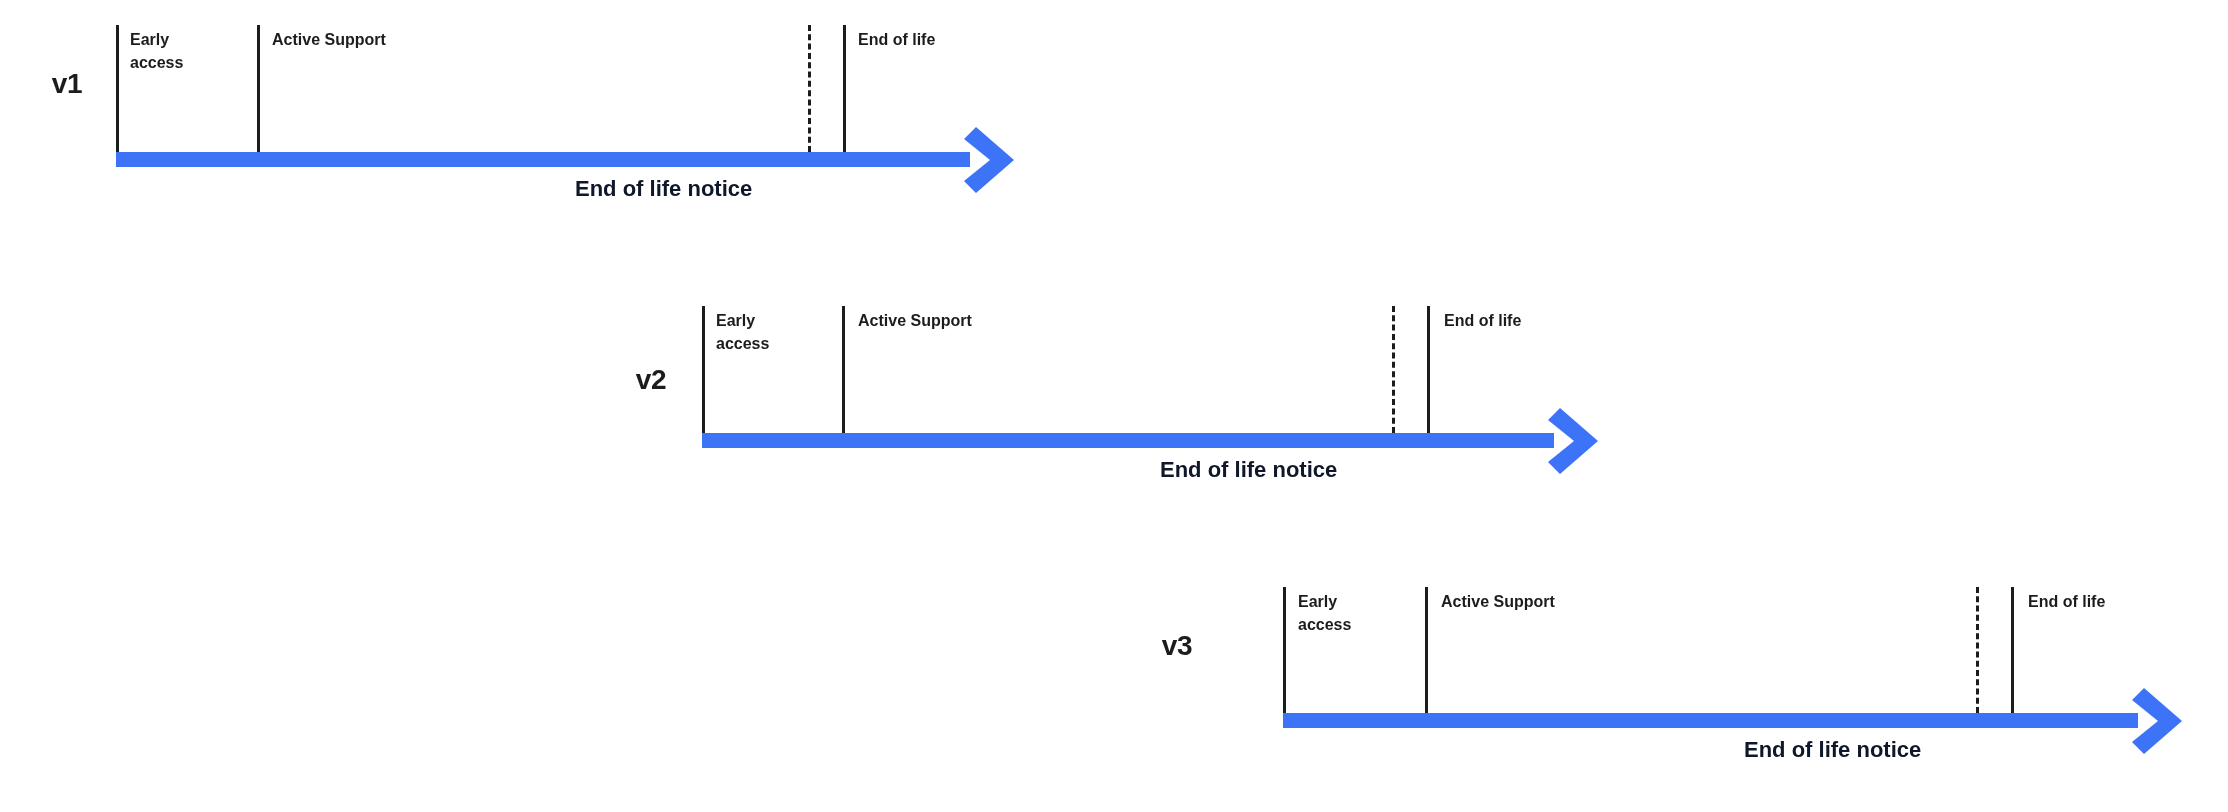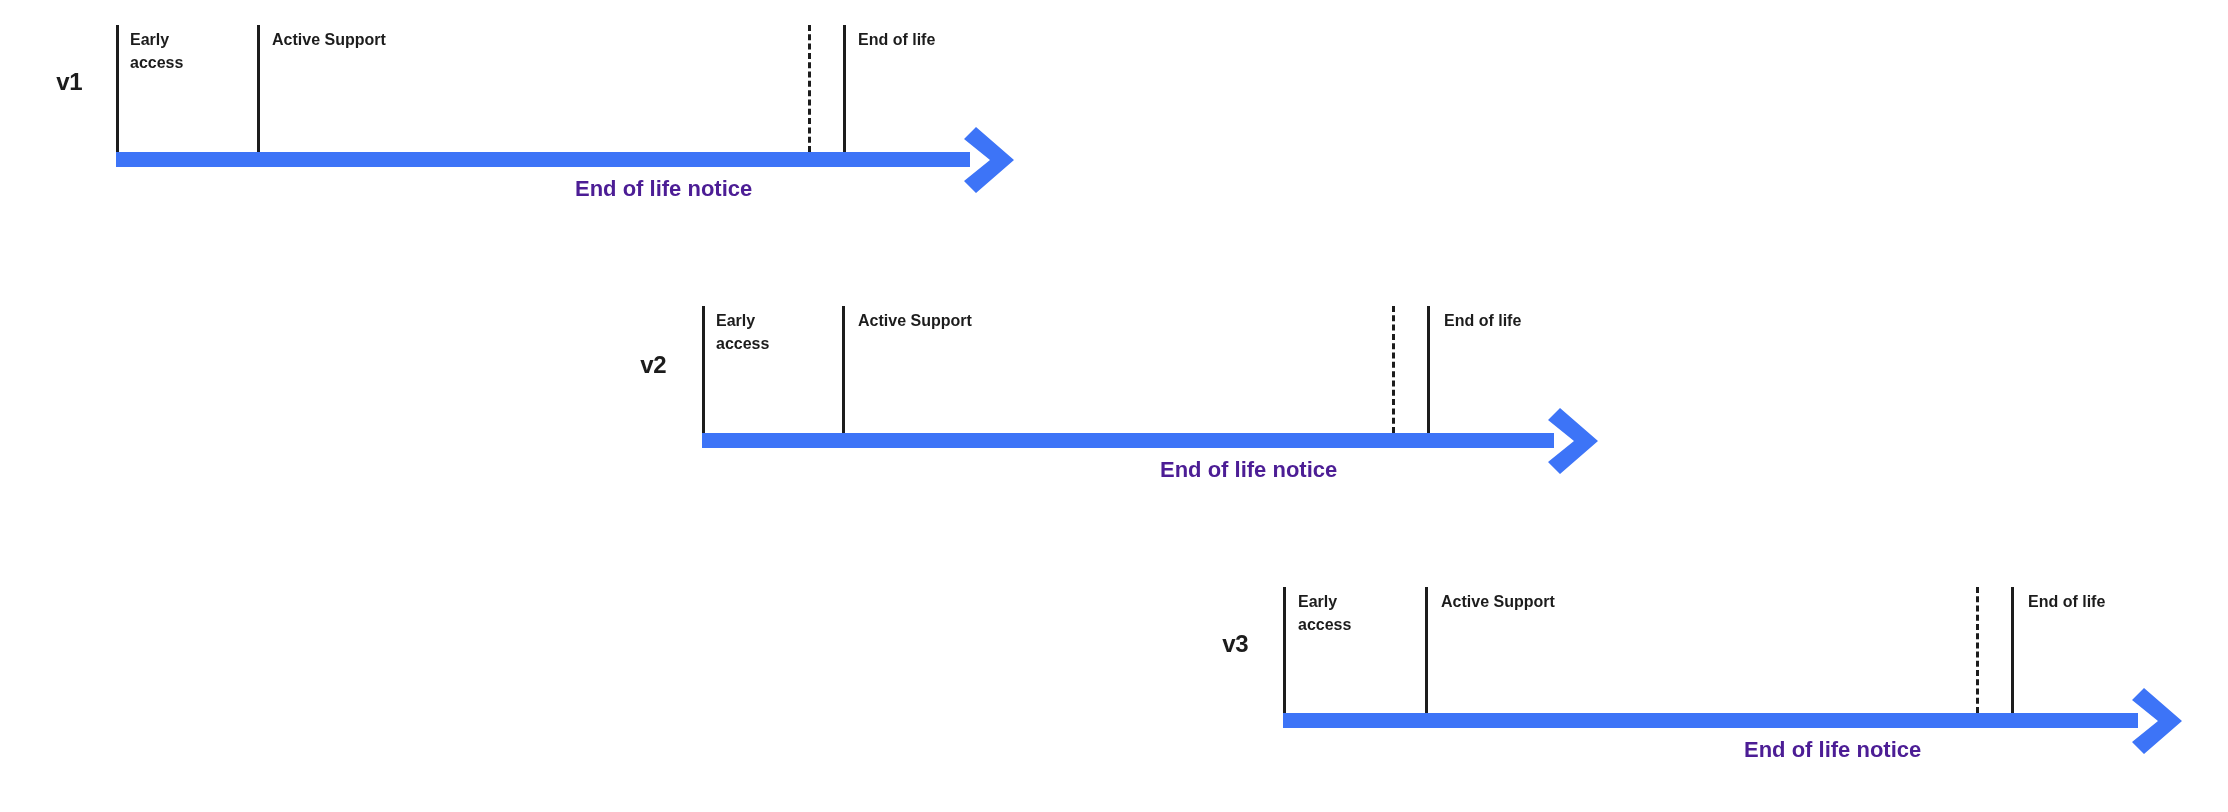--- a/index.html
+++ b/index.html
@@ -20,21 +20,21 @@
   }
 
   
   .timeline {
     position: absolute;
   }
 
   
   .version-label {
     position: absolute;
-    font-size: 24px;
+    font-size: 28px;
     font-weight: 700;
     color: #1c1c1c;
     letter-spacing: -0.5px;
     line-height: 1;
     white-space: nowrap;
     text-align: right;
   }
 
   
   .tick {
@@ -71,21 +71,21 @@
   .bar-arrow {
     position: absolute;
     display: block;
   }
 
   
   .notice-label {
     position: absolute;
     font-size: 22px;
     font-weight: 700;
-    color: #4c1d95;
+    color: #0f172a;
     line-height: 1;
     white-space: nowrap;
   }
 </style>
 </head>
 <body>
 
 <div id="canvas">
     <div class="timeline" style="left: 0px; top: 0px; width: 2228px; height: 812px;">
       <div class="version-label" style="left: 30px; top: 70px; width: 52px;">v1</div>
@@ -97,37 +97,37 @@
 access</div>
       <div class="phase-label" style="left: 272px; top: 28px;">Active Support</div>
       <div class="phase-label" style="left: 858px; top: 28px;">End of life</div>
       <div class="bar-shaft" style="left: 116px; top: 152px; width: 854px; background: rgb(61, 116, 247);"></div>
       <svg class="bar-arrow" width="50" height="66" viewBox="0 0 50 66" style="left: 964px; top: 126.5px;">
         <polygon points="12,0 50,33 12,66 0,54 26,33 0,12" fill="#3d74f7"></polygon>
       </svg>
       <div class="notice-label" style="left: 575px; top: 178px;">End of life notice</div>
     </div>
     <div class="timeline" style="left: 0px; top: 0px; width: 2228px; height: 812px;">
-      <div class="version-label" style="left: 614px; top: 353px; width: 52px;">v2</div>
+      <div class="version-label" style="left: 614px; top: 366px; width: 52px;">v2</div>
       <div class="tick" style="left: 702px; top: 306px; height: 127px;"></div>
       <div class="tick" style="left: 842px; top: 306px; height: 127px;"></div>
       <div class="tick-dashed" style="left: 1392px; top: 306px; height: 127px;"></div>
       <div class="tick" style="left: 1427px; top: 306px; height: 127px;"></div>
       <div class="phase-label" style="left: 716px; top: 309px;">Early
 access</div>
       <div class="phase-label" style="left: 858px; top: 309px;">Active Support</div>
       <div class="phase-label" style="left: 1444px; top: 309px;">End of life</div>
       <div class="bar-shaft" style="left: 702px; top: 433px; width: 852px; background: rgb(61, 116, 247);"></div>
       <svg class="bar-arrow" width="50" height="66" viewBox="0 0 50 66" style="left: 1548px; top: 407.5px;">
         <polygon points="12,0 50,33 12,66 0,54 26,33 0,12" fill="#3d74f7"></polygon>
       </svg>
       <div class="notice-label" style="left: 1160px; top: 459px;">End of life notice</div>
     </div>
     <div class="timeline" style="left: 0px; top: 0px; width: 2228px; height: 812px;">
-      <div class="version-label" style="left: 1196px; top: 632px; width: 52px;">v3</div>
+      <div class="version-label" style="left: 1140px; top: 632px; width: 52px;">v3</div>
       <div class="tick" style="left: 1283px; top: 587px; height: 126px;"></div>
       <div class="tick" style="left: 1425px; top: 587px; height: 126px;"></div>
       <div class="tick-dashed" style="left: 1976px; top: 587px; height: 126px;"></div>
       <div class="tick" style="left: 2011px; top: 587px; height: 126px;"></div>
       <div class="phase-label" style="left: 1298px; top: 590px;">Early
 access</div>
       <div class="phase-label" style="left: 1441px; top: 590px;">Active Support</div>
       <div class="phase-label" style="left: 2028px; top: 590px;">End of life</div>
       <div class="bar-shaft" style="left: 1283px; top: 713px; width: 855px; background: rgb(61, 116, 247);"></div>
       <svg class="bar-arrow" width="50" height="66" viewBox="0 0 50 66" style="left: 2132px; top: 687.5px;">

